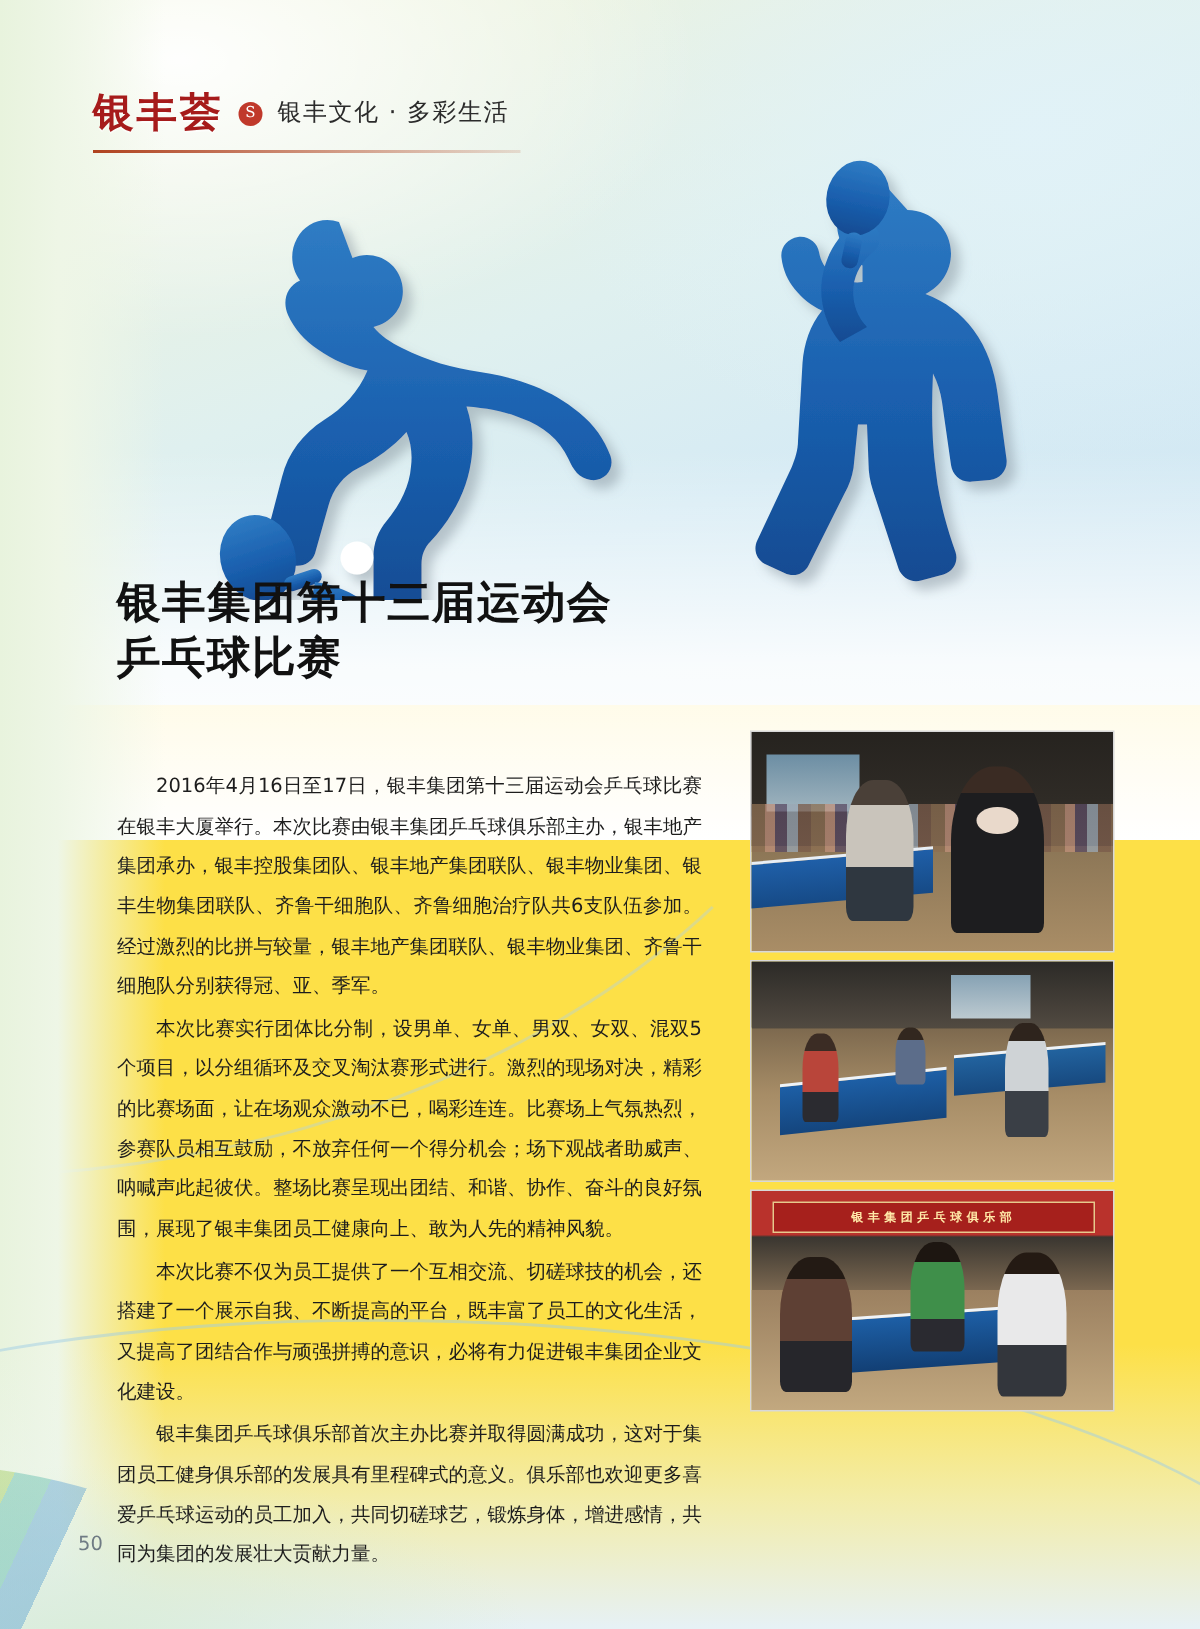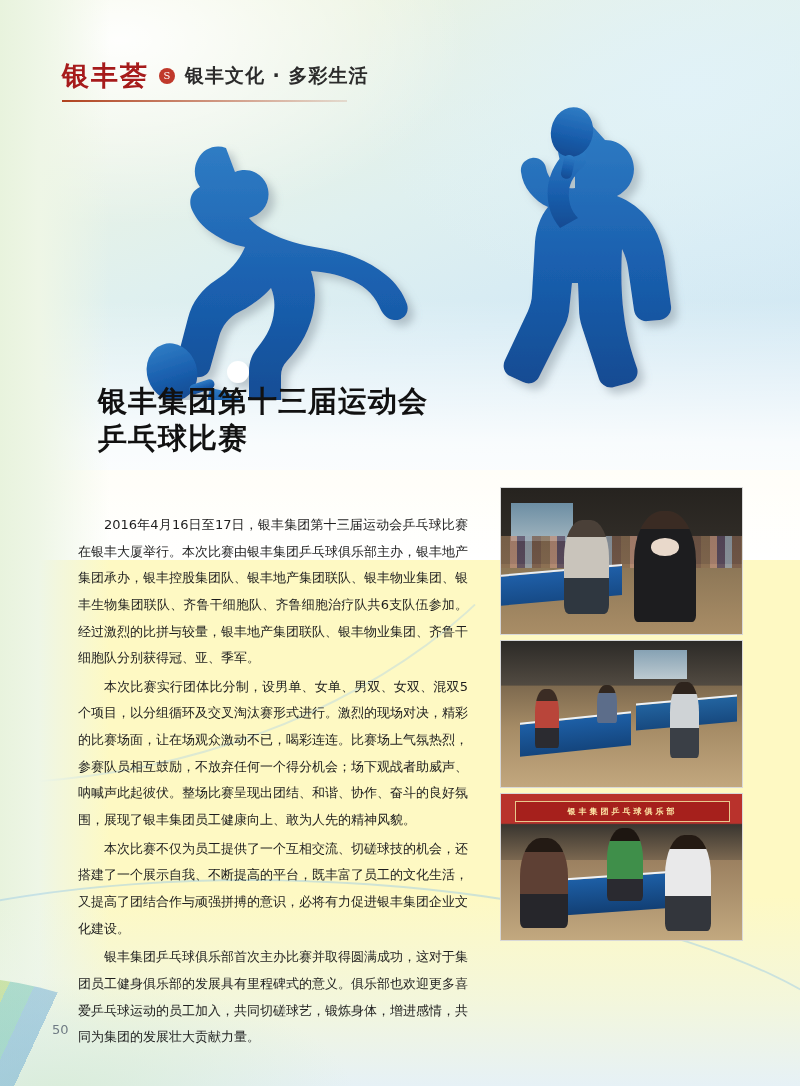--- a/index.html
+++ b/index.html
@@ -12,21 +12,21 @@
     position: relative;
     overflow: hidden;
     font-family: "DejaVu Sans", "Liberation Sans", sans-serif;
     background: #ffffff;
   }
 
   
   .page {
     position: absolute;
     inset: 0;
-    background: #fef9c3;
+    background: #fde047;
     overflow: hidden;
   }
   .bg-top {
     position: absolute;
     left: 0; top: 0;
     width: 800px; height: 470px;
     background:
       radial-gradient(ellipse 560px 300px at 120px 40px, rgba(255,255,255,0.95) 0%, rgba(255,255,255,0) 62%),
       radial-gradient(ellipse 520px 340px at 690px 90px, rgba(225,242,248,0.95) 0%, rgba(225,242,248,0) 65%),
       linear-gradient(160deg, #f2f6da 0%, #e9f2e2 22%, #dff0ef 45%, #d6ebf4 66%, #cfe6f3 100%);
@@ -151,24 +151,24 @@
     width: 16px; height: 16px;
     border-radius: 50%;
     background: #c0392b;
     color: #fff;
     font-size: 10px;
     line-height: 16px;
     text-align: center;
     font-family: "DejaVu Serif", serif;
   }
   .masthead-sub {
-    font-size: 19px;
+    font-size: 16px;
     color: #2b2b2b;
     letter-spacing: 1px;
-    font-weight: bold;
+    font-weight: normal;
   }
   .masthead-rule {
     position: absolute;
     left: 62px; top: 100px;
     width: 285px; height: 2px;
     background: linear-gradient(to right, #b0421f, rgba(176,66,31,0.15));
     z-index: 6;
   }
 
   
@@ -179,20 +179,21 @@
     z-index: 4;
   }
 
   
   .title-block {
     position: absolute;
     left: 78px; top: 383px;
     display: flex;
     align-items: flex-start;
     z-index: 7;
+    flex-direction: column;
   }
   .title-bar {
     width: 6px;
     background: #8d1b1b;
     margin-right: 14px;
   }
   .title-lines {
     display: flex;
     flex-direction: column;
     justify-content: center;

